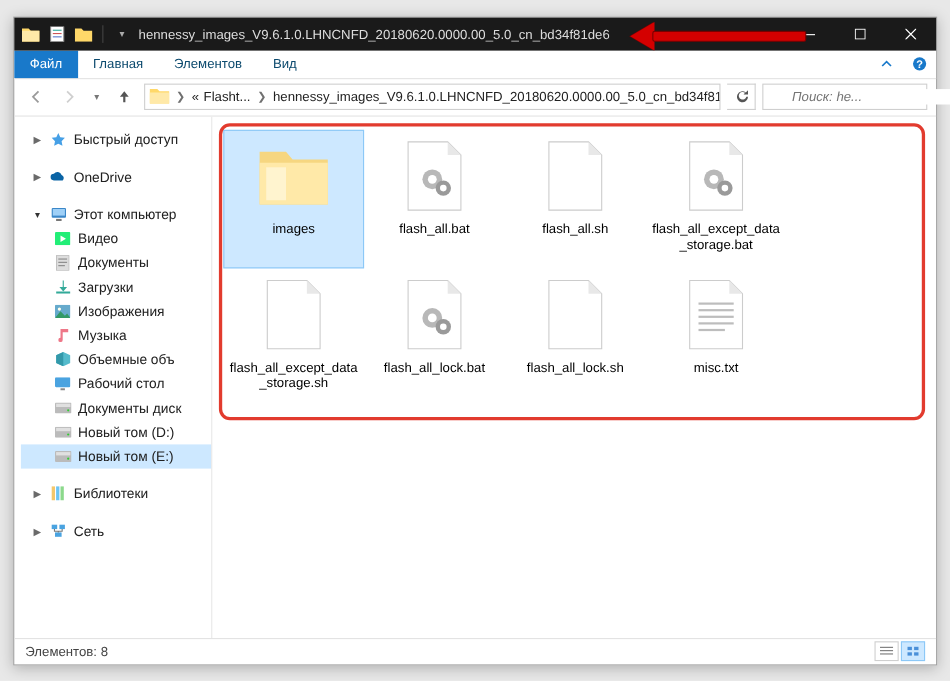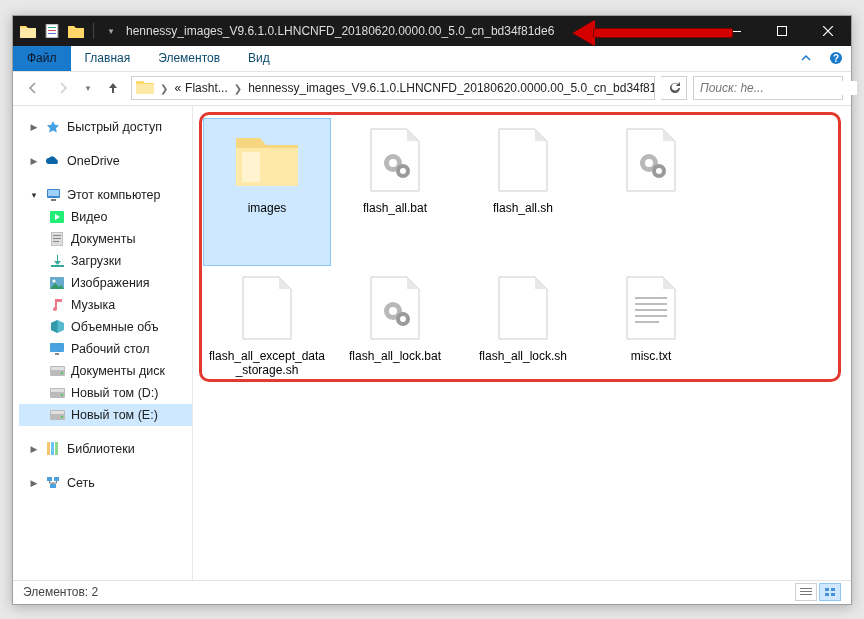--- a/index.html
+++ b/index.html
@@ -16,51 +16,51 @@
 .win-btn { width: 46px; height: 30px; display: flex; align-items: center; justify-content: center; color: #fff; font-size: 12px; }
 
 
 .arrow-callout { position: absolute; left: 560px; top: 7px; width: 160px; height: 18px; pointer-events:none; }
 .arrow-callout .shaft { position:absolute; left:20px; top:5px; right:0; height:10px; background:#d40000; border:1px solid #7a0000; border-radius:2px;}
 .arrow-callout .head { position:absolute; left:0; top:-3px; width:0; height:0; border-top:13px solid transparent; border-bottom:13px solid transparent; border-right:22px solid #d40000; filter: drop-shadow(-1px 0 0 #7a0000);}
 
 
 .ribbon { height: 26px; background: #fff; border-bottom: 1px solid #e3e3e3; display: flex; align-items: stretch; font-size: 12px; }
 .ribbon-tab { padding: 0 14px; display: flex; align-items: center; color: #0c4a6e; }
-.ribbon-tab.active { background: #1979ca; color: #0f172a; }
+.ribbon-tab.active { background: #1979ca; color: #ffffff; }
 .ribbon-spacer { flex:1; }
 .ribbon-help { width: 30px; display:flex; align-items:center; justify-content:center; color:#1979ca; font-weight:bold;}
 
 
 .addr-row { height: 34px; display: flex; align-items: center; padding: 0 8px; gap: 6px; border-bottom: 1px solid #e3e3e3; }
 .nav-arrow { width: 24px; height:24px; display:flex; align-items:center; justify-content:center; color:#9a9a9a; border-radius:2px;}
 .nav-arrow.enabled { color:#555;}
 .addr-box { flex:1; height:24px; border:1px solid #cfcfcf; display:flex; align-items:center; padding:0 4px; font-size:12px; gap:4px; overflow:hidden;}
 .addr-folder-icon { width:18px; height:18px; }
 .chev { color:#707070; font-size:10px; padding:0 2px;}
 .crumb { color:#222; white-space:nowrap;}
 .addr-refresh { width:26px; height:24px; border:1px solid #cfcfcf; border-left:none; display:flex;align-items:center;justify-content:center;color:#555;}
-.search-box { width:150px; height:24px; border:1px solid #cfcfcf; display:flex; align-items:center; padding:0 2px; font-size:12px; color:#8a8a8a; gap:4px;}
+.search-box { width:150px; height:24px; border:1px solid #cfcfcf; display:flex; align-items:center; padding:0 22px; font-size:12px; color:#8a8a8a; gap:4px;}
 .search-box input { border:none; outline:none; flex:1; font-size:12px; color:#333; font-style:italic;}
 
 
 .body { flex:1; display:flex; overflow:hidden; }
 .nav { width: 180px; border-right:1px solid #e8e8e8; padding:10px 0 10px 6px; font-size:12.5px; overflow:auto;}
 .nav-group { margin-bottom:12px;}
 .nav-item { display:flex; align-items:center; height:22px; padding-left:10px; gap:6px; color:#202020;}
 .nav-item.child { padding-left:30px;}
 .nav-item.selected { background:#cde8ff;}
 .nav-caret { width:10px; color:#6a6a6a; font-size:9px; display:inline-block; text-align:center;}
 .nav-icon { width:16px; height:16px; display:flex; align-items:center; justify-content:center;}
 
 
 .content { flex:1; position:relative; padding:12px 10px; overflow:auto;}
 .highlight-rect { position:absolute; left:6px; top:6px; right:10px; height:270px; border:3px solid #e23b2e; border-radius:10px; pointer-events:none;}
 .items { display:flex; flex-wrap:wrap; gap:0; align-content:flex-start;}
-.file-item { width:128px; height:148px; display:flex; flex-direction:column; align-items:center; justify-content:flex-start; padding:6px 4px; font-size:12px; text-align:center; border:1px solid transparent;}
+.file-item { width:128px; height:126px; display:flex; flex-direction:column; align-items:center; justify-content:flex-start; padding:6px 4px; font-size:12px; text-align:center; border:1px solid transparent;}
 .file-item.selected { background:#cde8ff; border:1px solid #8cc8f7;}
 .file-icon { width:70px; height:70px; margin-bottom:6px; display:flex; align-items:center; justify-content:center;}
 .file-label { line-height:1.2; word-break:break-word; max-width:120px;}
 
 
 .statusbar { height:24px; border-top:1px solid #e3e3e3; display:flex; align-items:center; padding:0 10px; font-size:12px; color:#444;}
 .status-views { margin-left:auto; display:flex; gap:2px;}
 .view-btn { width:22px; height:18px; border:1px solid #cfcfcf; display:flex; align-items:center; justify-content:center; font-size:10px; color:#555;}
 .view-btn.active { background:#cde8ff; border-color:#8cc8f7;}
 
@@ -389,20 +389,21 @@
                 <path fill="#fff" stroke="#ccc" d="M4 2h36l12 12v50H4z"></path>
                 <path fill="#e8e8e8" d="M40 2v12h12z"></path>
                 <g transform="translate(16,26)">
                   <circle cx="10" cy="10" r="9" fill="#b8b8b8"></circle>
                   <circle cx="10" cy="10" r="4" fill="#fff"></circle>
                   <circle cx="20" cy="18" r="7" fill="#9a9a9a"></circle>
                   <circle cx="20" cy="18" r="3" fill="#fff"></circle>
                 </g>
               </svg>
             </div>
+            <div class="file-label">flash_all_except_data_storage.bat</div>
           </div>
           <div class="file-item">
             <div class="file-icon">
               <svg width="56" height="66" viewBox="0 0 56 66">
                 <path fill="#fff" stroke="#ccc" d="M4 2h36l12 12v50H4z"></path>
                 <path fill="#e8e8e8" d="M40 2v12h12z"></path>
               </svg>
             </div>
             <div class="file-label">flash_all_except_data_storage.sh</div>
           </div>
@@ -444,21 +445,21 @@
                 </g>
               </svg>
             </div>
             <div class="file-label">misc.txt</div>
           </div>
         </div>
     </div>
   </div>
 
   <div class="statusbar">
-    <span>Элементов: 2</span>
+    <span>Элементов: 8</span>
     <div class="status-views">
       <div class="view-btn">
           <svg width="12" height="10">
             <rect y="1" width="12" height="1" fill="#777"></rect>
             <rect y="4" width="12" height="1" fill="#777"></rect>
             <rect y="7" width="12" height="1" fill="#777"></rect>
           </svg>
         </div>
       <div class="view-btn active">
           <svg width="12" height="10">

